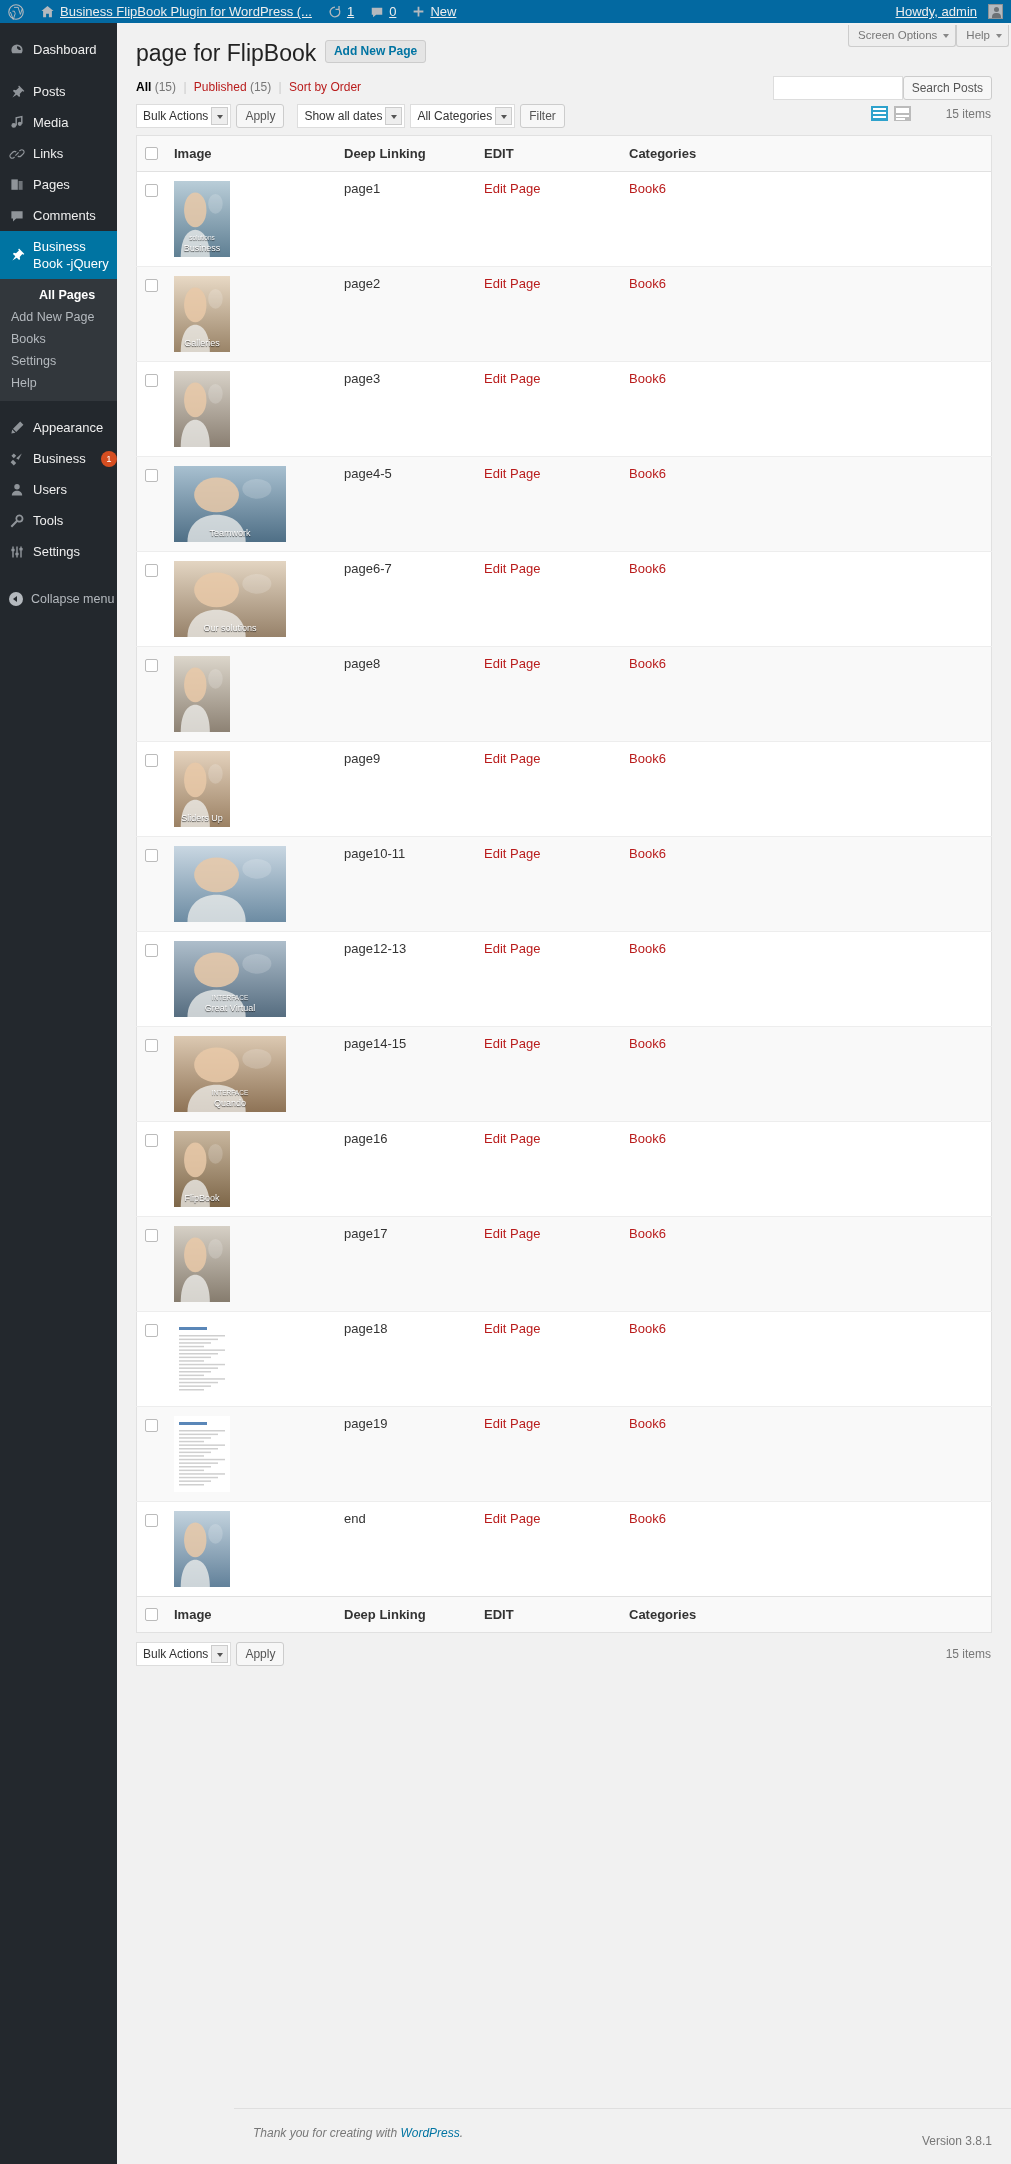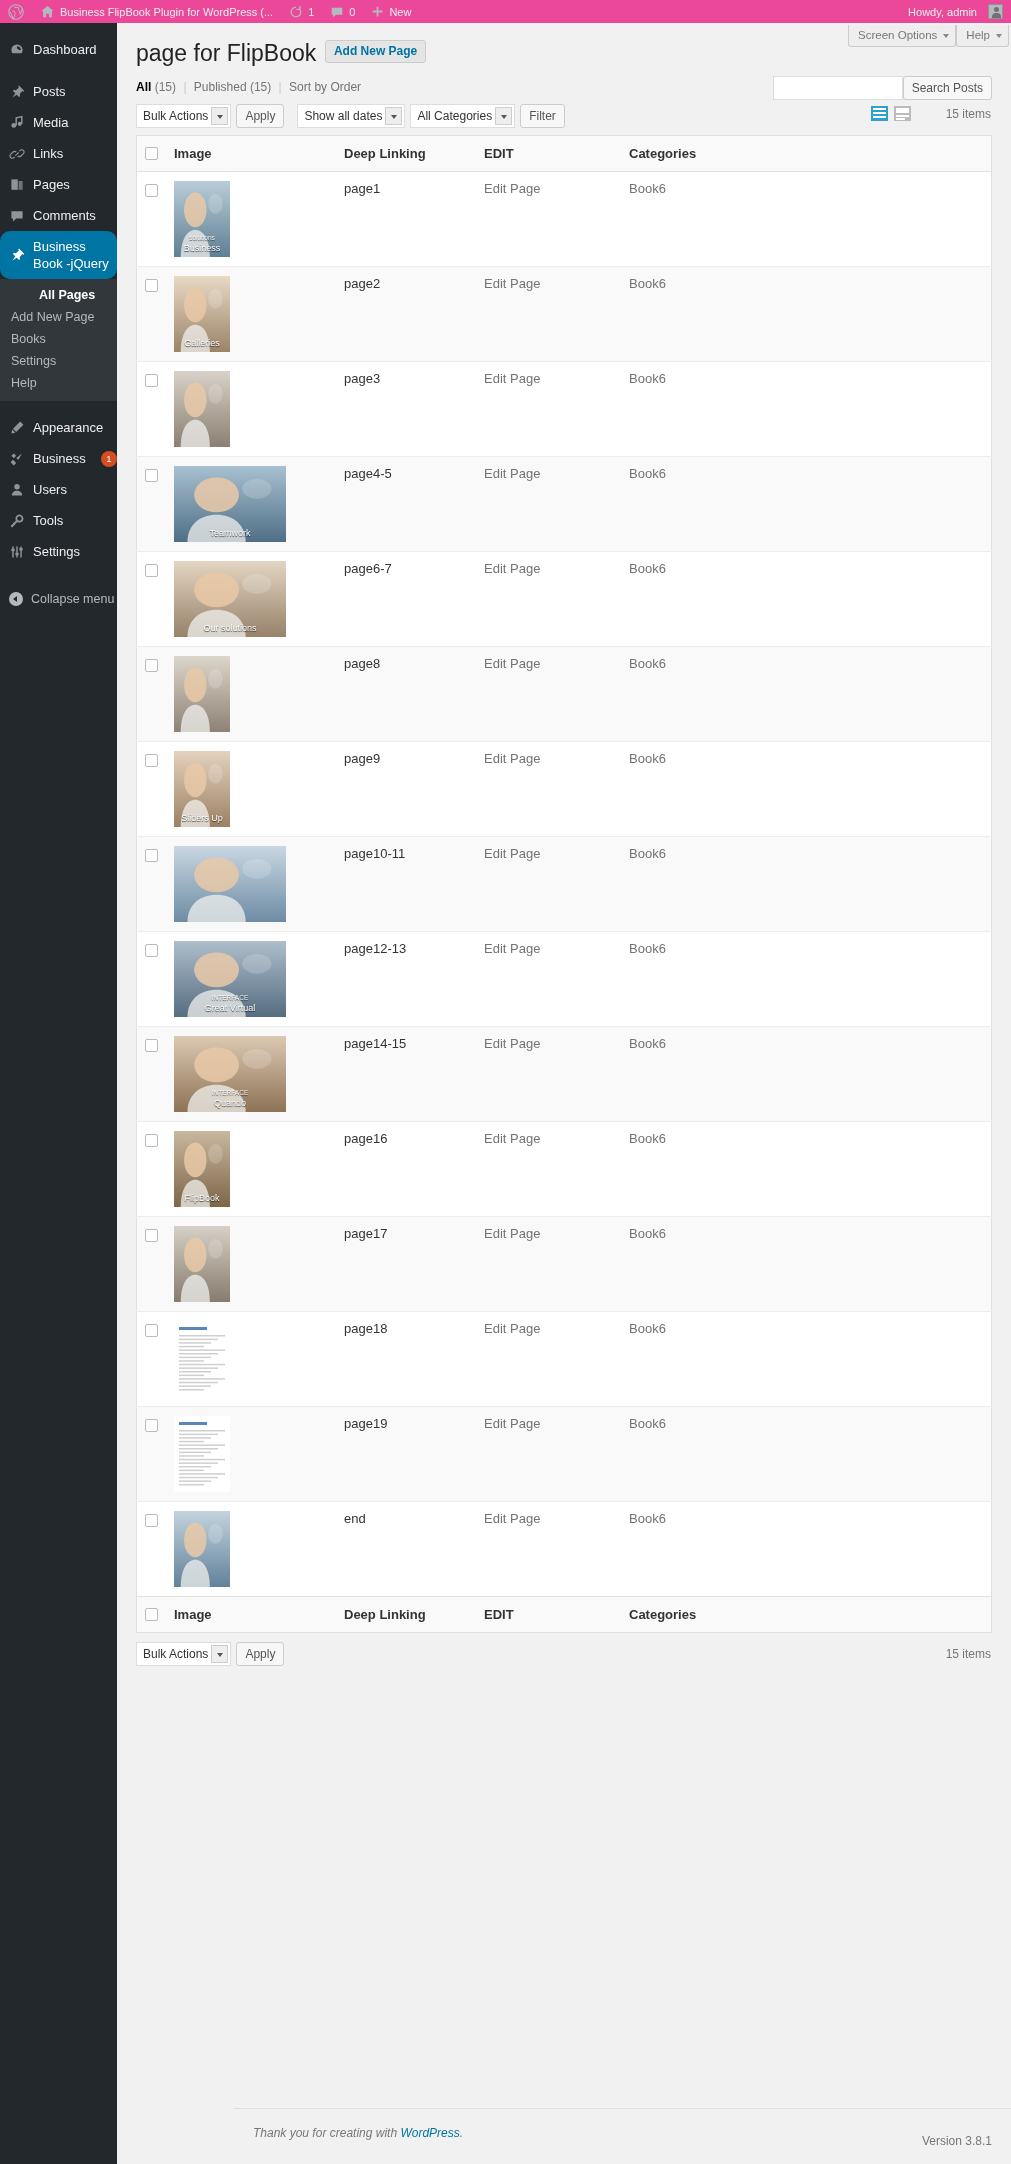--- a/index.html
+++ b/index.html
@@ -8,22 +8,22 @@
     width:1011px; height:2164px;
     background:#f1f1f1;
     font-family:"Liberation Sans", sans-serif;
     font-size:13px; color:#444;
     overflow:hidden; position:relative;
   }
 
   
   #adminbar {
     position:absolute; top:0; left:0; width:1011px; height:23px;
-    background:#ec4899; color:#eee; font-size:11px;
-    display:flex; align-items:center;
+    background:#0369a1; color:#eee; font-size:13px;
+    display:flex; align-items:center;text-decoration:underline;
   }
   #adminbar .ab-item {
     display:flex; align-items:center; gap:5px;
     padding:0 8px; height:23px; color:#eee; white-space:nowrap;
   }
   #adminbar .ab-right { margin-left:auto; display:flex; align-items:center; }
   .wp-logo { width:16px; height:16px; display:inline-block; position:relative; }
   .wp-logo svg, .ab-ico svg { display:block; }
   .avatar-sq {
     width:15px; height:15px; background:#b4b9be; margin-left:6px;
@@ -43,21 +43,21 @@
     position:absolute; top:23px; left:0; width:117px; height:2141px;
     background:#23282d; color:#eee; font-size:13px;
   }
   .menu-item {
     display:flex; align-items:center; gap:8px;
     padding:7px 0 7px 9px; color:#eee; line-height:17px;justify-content:center;
   }
   .menu-item.top-gap { margin-top:11px; }
   .menu-item .label { flex:1; }
   .menu-item.current {
-    background:#0074a2; color:#fff; position:relative;border-radius:10px;
+    background:#0074a2; color:#fff; position:relative;
   }
   .menu-ico { width:16px; height:16px; flex:0 0 16px; opacity:.75; }
   .menu-item.current .menu-ico { opacity:1; }
   .submenu { background:#32373c; padding:5px 0 7px 0; }
   .submenu .sub-item {
     display:block; padding:4px 0 4px 11px; color:#b4b9be; font-size:12.5px;
   }
   .submenu .sub-item.current { color:#fff; font-weight:bold;margin-left:28px; }
   .badge {
     background:#d54e21; color:#fff; border-radius:10px;
@@ -174,21 +174,21 @@
   th.col-edit, td.col-edit { width:145px; }
   table.wp-list td {
     padding:9px 8px; vertical-align:top; border-top:1px solid #ededed;
     color:#333;
   }
   table.wp-list tbody tr.alt { background:#f9f9f9; }
   .cb {
     width:13px; height:13px; border:1px solid #bbb; background:#fff;
     display:inline-block; border-radius:2px; margin-top:3px;
   }
-  a.link { color:#737373; text-decoration:none; }
+  a.link { color:#b91c1c; text-decoration:none; }
   .thumb {
     display:block; border:0; position:relative; overflow:hidden;
     background:#dfe6ea;
   }
   .thumb .cap {
     position:absolute; left:0; right:0; bottom:3px; text-align:center;
     color:#fff; font-size:9px; line-height:11px;
     text-shadow:0 1px 1px rgba(0,0,0,.7);
   }
   .thumb .cap small { display:block; font-size:6.5px; opacity:.9; }

